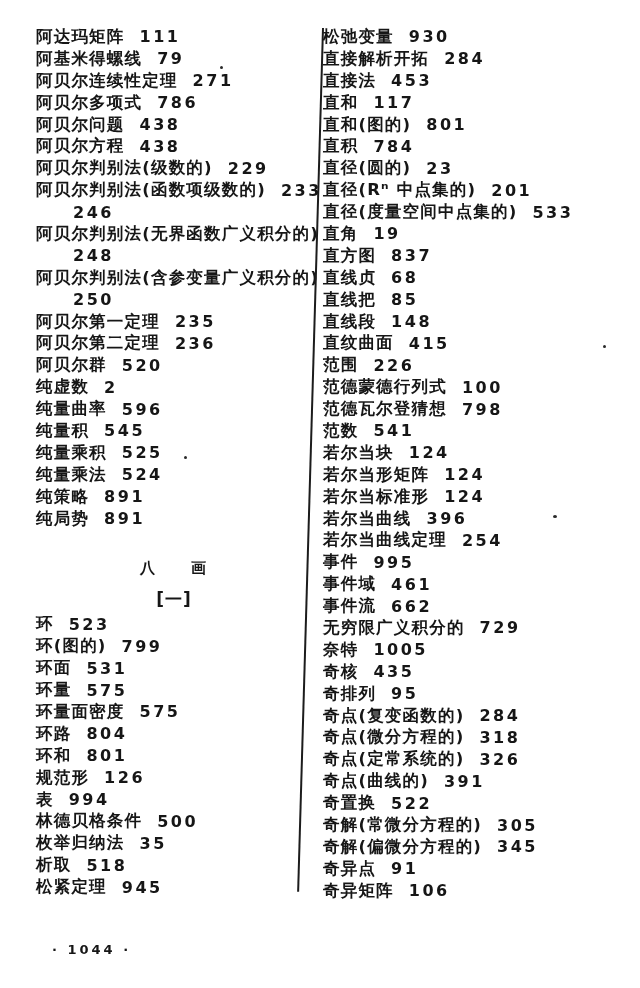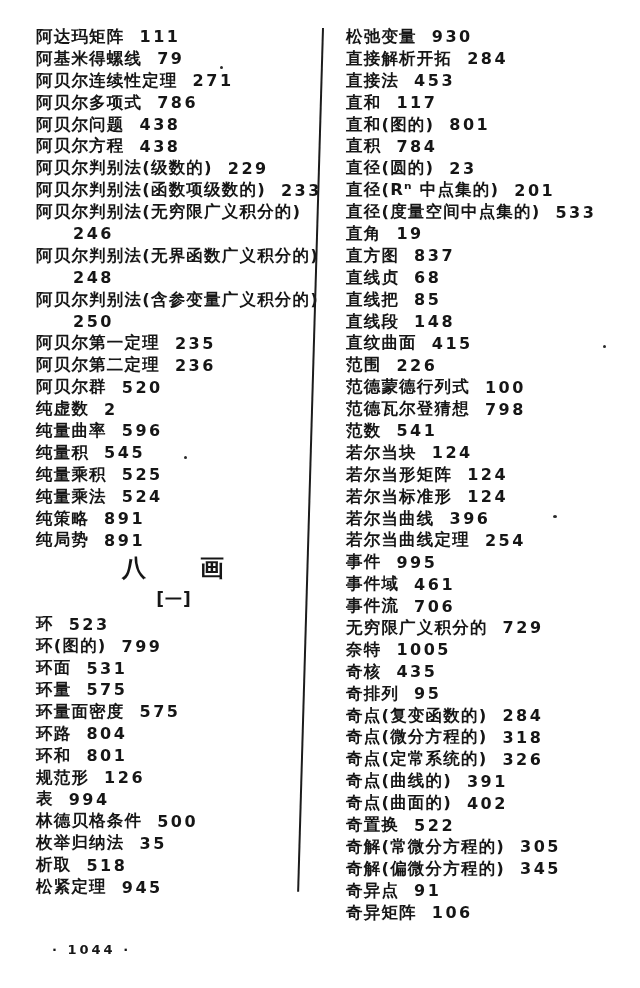--- a/index.html
+++ b/index.html
@@ -7,36 +7,36 @@
     width:640px;height:988px;
     background:#ffffff;
     color:#161616;
     font-family:"DejaVu Sans",sans-serif;
     font-weight:bold;
     position:relative;
     overflow:hidden;
   }
   .col{position:absolute;top:26px;}
   .col-left{left:36px;width:276px;}
-  .col-right{left:346px;width:292px;text-align:right;}
+  .col-right{left:323px;width:292px;text-align:right;}
   .row{
     height:21.9px;
     display:flex;
     align-items:center;
     font-size:16.5px;
     letter-spacing:1.2px;
     white-space:nowrap;
   }
   .term{}
   .pageno{margin-left:15px;letter-spacing:2.5px;font-size:16px;}
   .row.page{padding-left:22px;}
   .row.section{
-    height:34px;margin-top:0;
+    height:34px;margin-top:22px;
     justify-content:center;
-    font-size:24px;
+    font-size:15px;
     white-space:pre;
     letter-spacing:2px;
   }
   .row.subsection{
     height:28px;
     justify-content:center;
     font-size:17px;
     letter-spacing:1px;
   }
   .divider{
@@ -88,23 +88,20 @@
       <span class="pageno">438</span>
     </div>
     <div class="row entry">
       <span class="term">阿贝尔判别法(级数的)</span>
       <span class="pageno">229</span>
     </div>
     <div class="row entry">
       <span class="term">阿贝尔判别法(函数项级数的)</span>
       <span class="pageno">233</span>
     </div>
-    <div class="row term">
-      <span class="term">阿贝尔判别法(无穷限广义积分的)</span>
-    </div>
     <div class="row page">
       <span class="pageno">246</span>
     </div>
     <div class="row term">
       <span class="term">阿贝尔判别法(无界函数广义积分的)</span>
     </div>
     <div class="row page">
       <span class="pageno">248</span>
     </div>
     <div class="row term">
@@ -313,21 +310,21 @@
     <div class="row entry">
       <span class="term">事件</span>
       <span class="pageno">995</span>
     </div>
     <div class="row entry">
       <span class="term">事件域</span>
       <span class="pageno">461</span>
     </div>
     <div class="row entry">
       <span class="term">事件流</span>
-      <span class="pageno">706</span>
+      <span class="pageno">662</span>
     </div>
     <div class="row entry">
       <span class="term">无穷限广义积分的</span>
       <span class="pageno">729</span>
     </div>
     <div class="row entry">
       <span class="term">奈特</span>
       <span class="pageno">1005</span>
     </div>
     <div class="row entry">
@@ -346,24 +343,20 @@
       <span class="term">奇点(微分方程的)</span>
       <span class="pageno">318</span>
     </div>
     <div class="row entry">
       <span class="term">奇点(定常系统的)</span>
       <span class="pageno">326</span>
     </div>
     <div class="row entry">
       <span class="term">奇点(曲线的)</span>
       <span class="pageno">391</span>
-    </div>
-    <div class="row entry">
-      <span class="term">奇点(曲面的)</span>
-      <span class="pageno">402</span>
     </div>
     <div class="row entry">
       <span class="term">奇置换</span>
       <span class="pageno">522</span>
     </div>
     <div class="row entry">
       <span class="term">奇解(常微分方程的)</span>
       <span class="pageno">305</span>
     </div>
     <div class="row entry">

